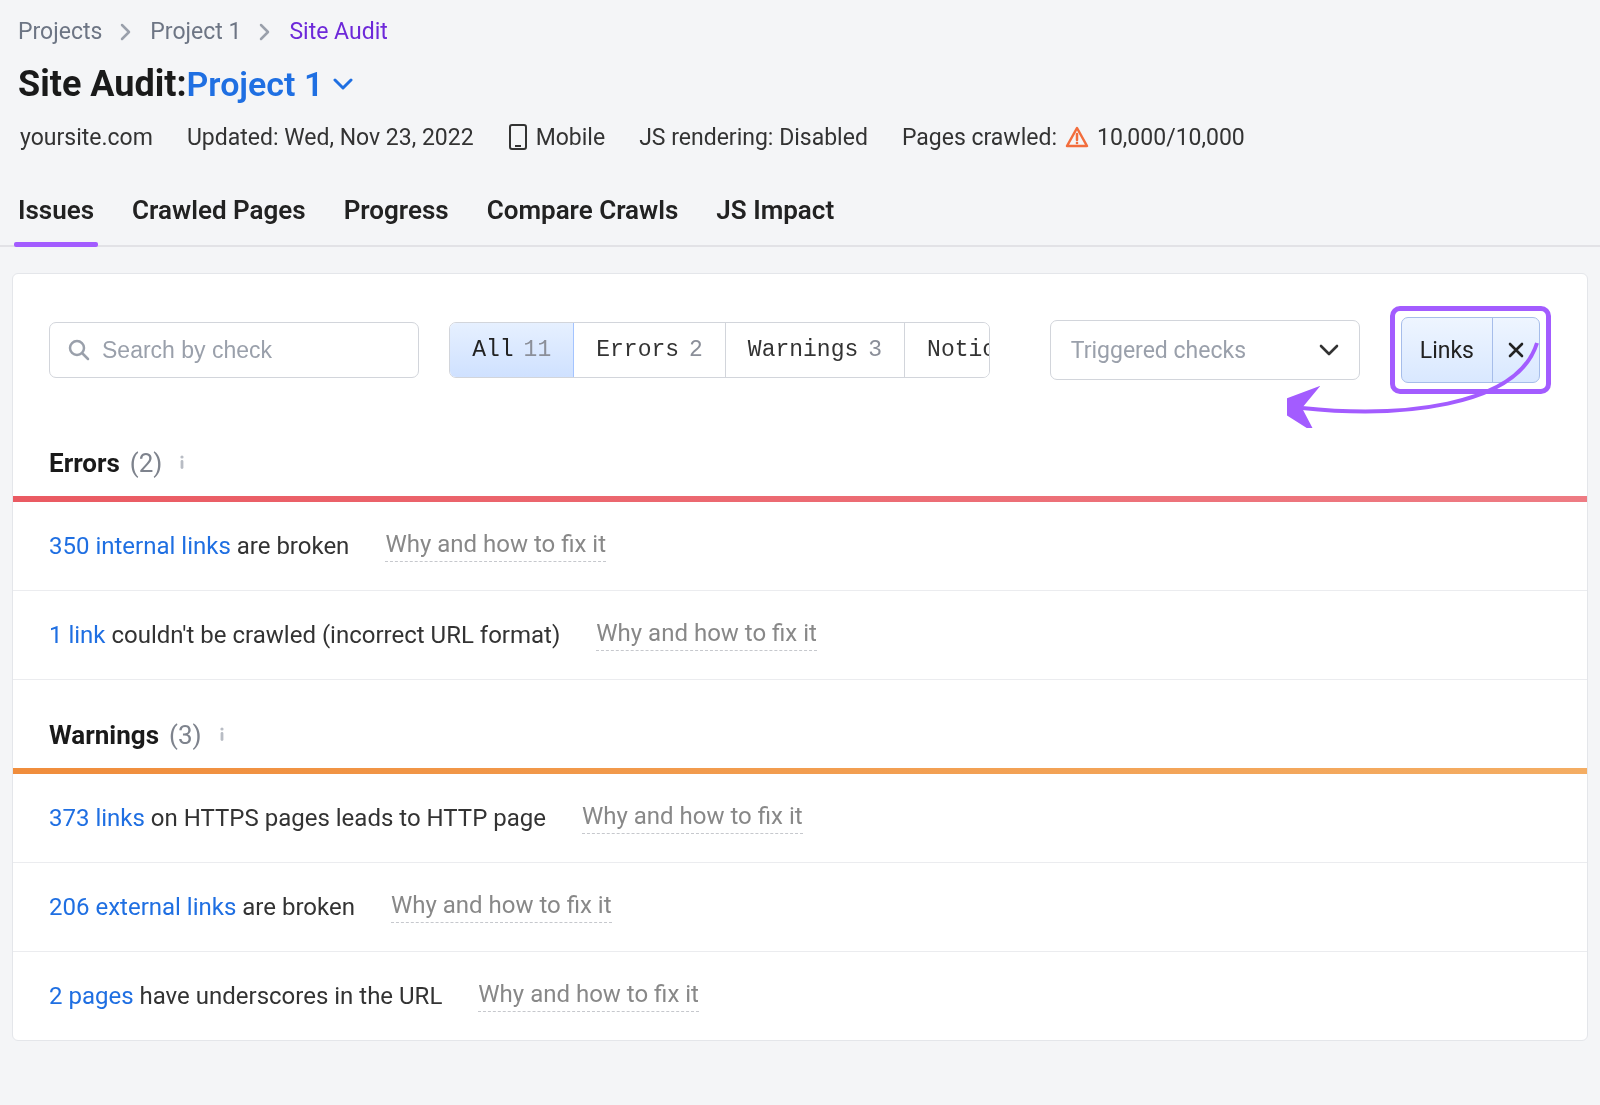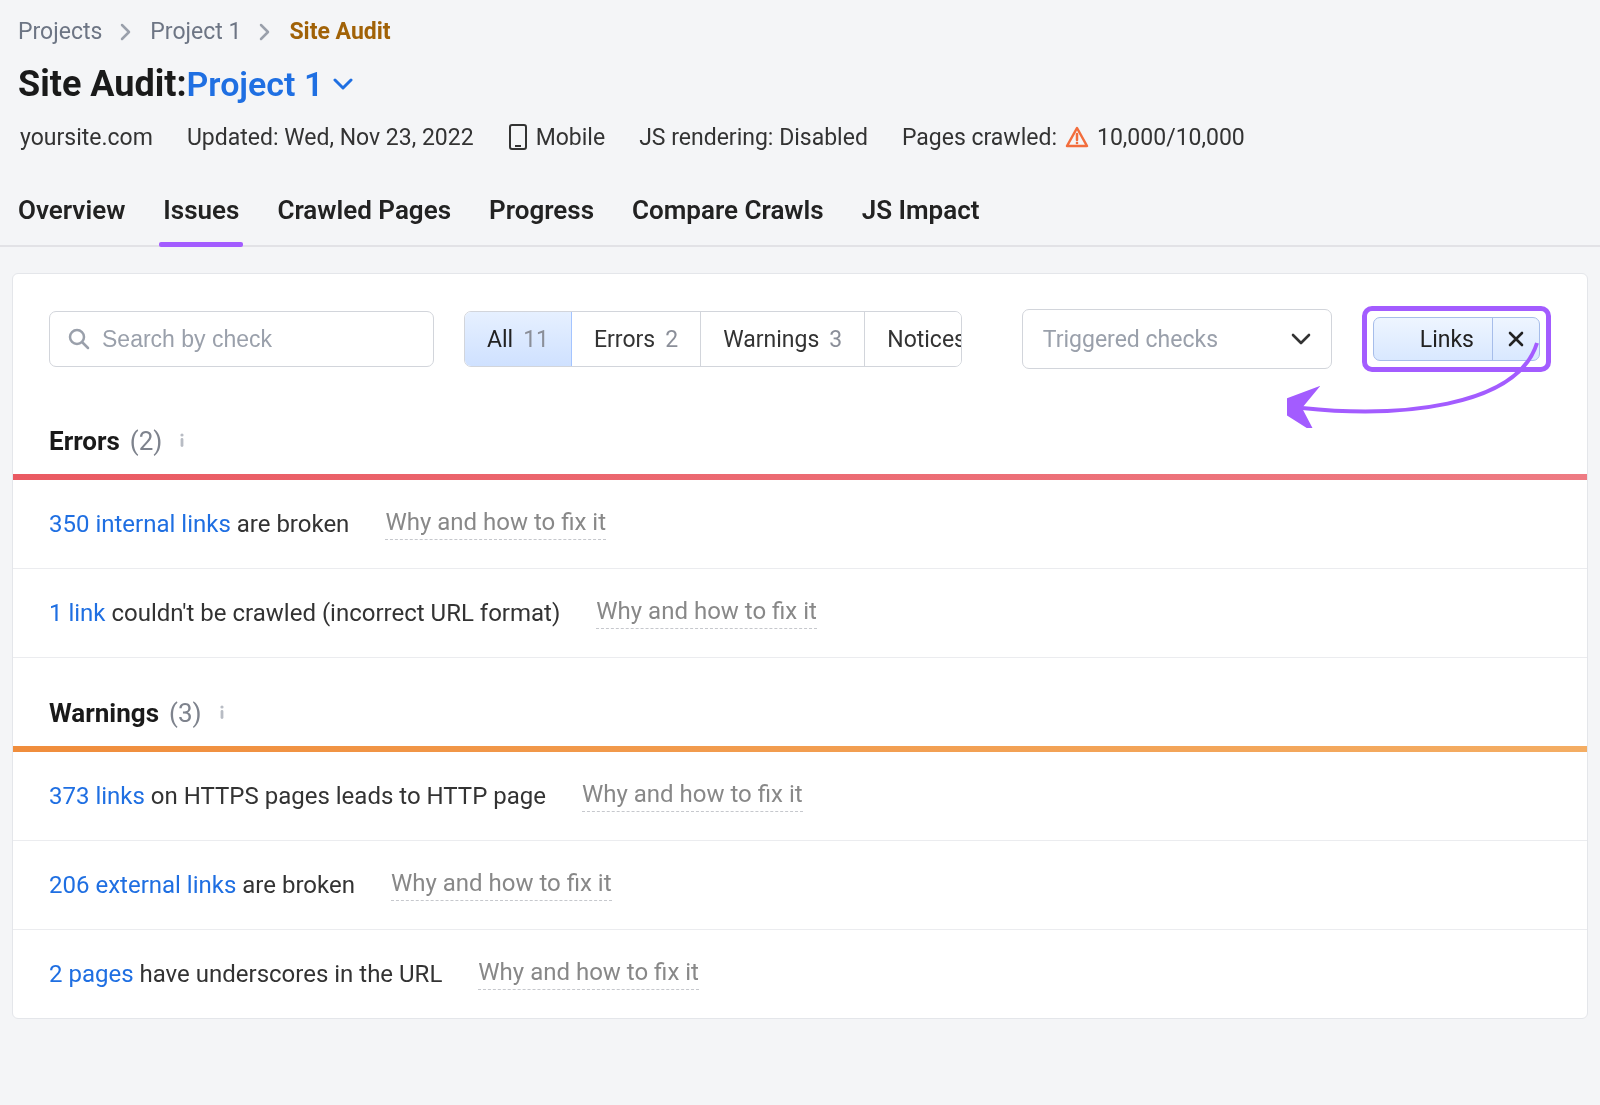--- a/index.html
+++ b/index.html
@@ -15,21 +15,21 @@
   
   .breadcrumb {
     display: flex;
     align-items: center;
     gap: 18px;
     padding: 18px 18px 14px 18px;
     font-size: 23px;
     color: #6d7584;
   }
   .breadcrumb .crumb { color: #6d7584; }
-  .breadcrumb .crumb.last { color: #a16207; font-weight: bold; }
+  .breadcrumb .crumb.last { color: #6d28d9; }
   .breadcrumb .chev svg { display: block; }
 
   
   .page-title-row {
     display: flex;
     align-items: center;
     padding: 4px 18px 10px 18px;
   }
   .page-title {
     font-size: 36px;
@@ -118,20 +118,21 @@
   .search svg { display:block; flex: 0 0 auto; }
   .search input { border:none; outline:none; font-size:23px; color:#333; flex:1; background:transparent;}
   .search input::placeholder { color:#9aa0ab; }
 
   .segmented {
     display: flex;
     border: 1.5px solid #d2d5db;
     border-radius: 7px;
     overflow: hidden;
     height: 56px;
+    font-family: Liberation Mono, monospace;
   }
   .seg {
     display: flex;
     align-items: center;
     gap: 10px;
     padding: 0 22px;
     font-size: 23px;
     border-right: 1.5px solid #d2d5db;
     cursor: pointer;
     background: #fff;
@@ -167,25 +168,24 @@
     border-radius: 10px;
     padding: 6px;
     position: relative;
   }
   .chip {
     display: flex;
     align-items: stretch;
     border: 1.5px solid #a6bdea;
     border-radius: 7px;
     overflow: hidden;
-    height: 44px;
+    height: 66px;
     background: linear-gradient(180deg,#eef5ff 0%, #d9e8ff 100%);
     cursor: pointer;
     font-size: 23px;
-    padding-left: 28px;
   }
   .chip .label { display:flex; align-items:center; padding: 0 18px; color:#222;}
   .chip .xbtn { display:flex; align-items:center; justify-content:center; padding:0 14px; border-left:1.5px solid #a6bdea;}
   .chip .xbtn svg{display:block;}
 
   
   .arrow-container {
     position: absolute;
     right: 40px;
     top: 64px;
@@ -276,21 +276,20 @@
     <svg width="24" height="22" viewBox="0 0 24 22">
         <path d="M12 2 L22 20 L2 20 Z" stroke="#f26d3d" stroke-width="2.5" fill="none" stroke-linejoin="round"></path>
         <line x1="12" y1="8" x2="12" y2="14" stroke="#f26d3d" stroke-width="2.5" stroke-linecap="round"></line>
         <circle cx="12" cy="17" r="1.3" fill="#f26d3d"></circle>
       </svg>
     <span>10,000/10,000</span>
   </span>
 </div>
 
 <div class="tabs">
-  <div class="tab">Overview</div>
   <div class="tab active">Issues</div>
   <div class="tab">Crawled Pages</div>
   <div class="tab">Progress</div>
   <div class="tab">Compare Crawls</div>
   <div class="tab">JS Impact</div>
 </div>
 
 <div class="panel" style="position:relative;">
 
   <div class="filterbar">

